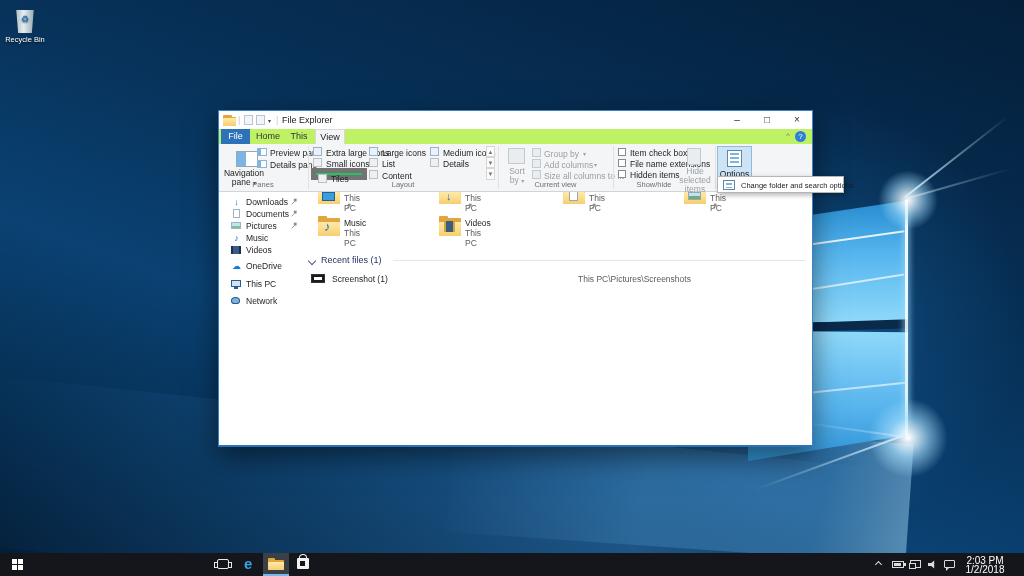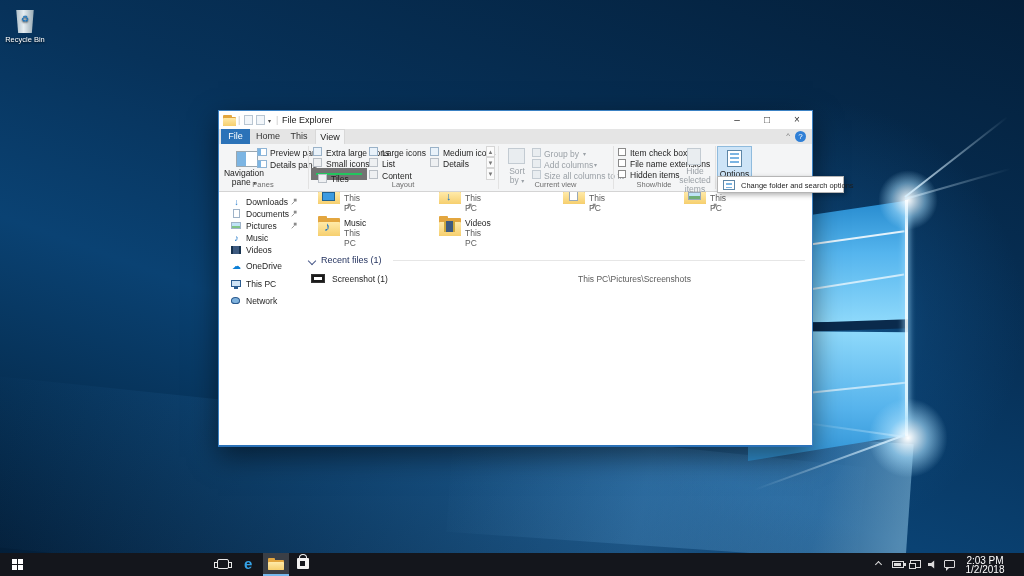--- a/index.html
+++ b/index.html
@@ -44,21 +44,21 @@
   #win { left:218px; top:110px; width:595px; height:337px; background:#fff;
     border:1px solid #3c82c4; border-bottom:2px solid #2b72b8; box-shadow:0 10px 26px rgba(0,0,0,.5); z-index:10; }
   #win .titlebar { left:0; top:0; right:0; height:18px; background:#fff; }
   .app-folder { left:4px; top:4px; }
   .qat-sep { color:#c9c9c9; font-size:9px; top:4px; }
   .qat-ic { width:9px; height:10px; border:1px solid #b9c6d2; background:#f2f6fa; top:4px; }
   .title-text { left:52px; top:4px; font-size:9px; color:#1a1a1a; white-space:nowrap; }
   .winbtns { right:0; top:0; width:90px; height:18px; display:flex; }
   .winbtn { flex:1; text-align:center; font-size:10px; line-height:17px; color:#333; }
   
-  .tabrow { left:0; top:18px; right:0; height:15px; background:#e5e5e5; }
+  .tabrow { left:0; top:18px; right:0; height:15px; background:#bef264; }
   .tab { top:0; height:15px; font-size:9px; line-height:15px; text-align:center; color:#333; }
   .tab-file { left:2px; width:29px; background:#2b72b8; color:#fff; }
   .tab-active { background:#f4f5f6; border:1px solid #d8d8d8; border-bottom:none; color:#1a1a1a; }
   .ribbon-collapse { right:22px; top:2px; font-size:8px; color:#777; }
   .help-btn { right:6px; top:2px; width:11px; height:11px; border-radius:50%; background:#2f7fd6; color:#fff; font-size:8px; line-height:11px; text-align:center; }
 
   
   .ribbon { left:0; top:33px; right:0; height:48px; background:#f4f5f6; border-bottom:1px solid #d4d4d4; z-index:5; font-size:8.5px; color:#1e1e1e; }
   .grp-label { bottom:2px; font-size:7.5px; color:#6e6e6e; text-align:center; }
   .vsep { top:2px; bottom:2px; width:1px; background:#e2e2e2; }

